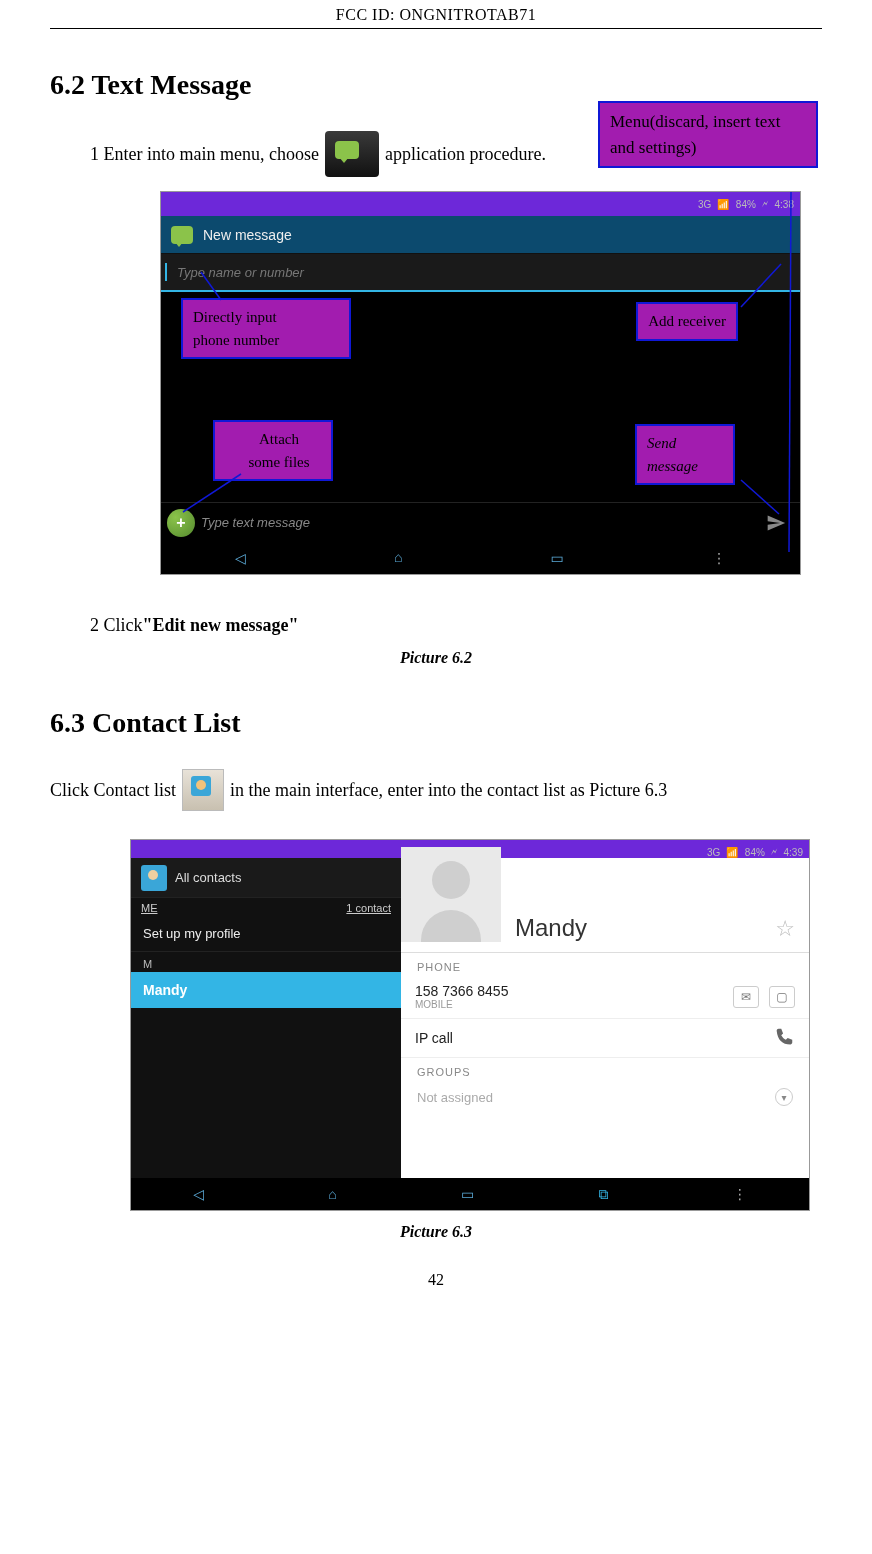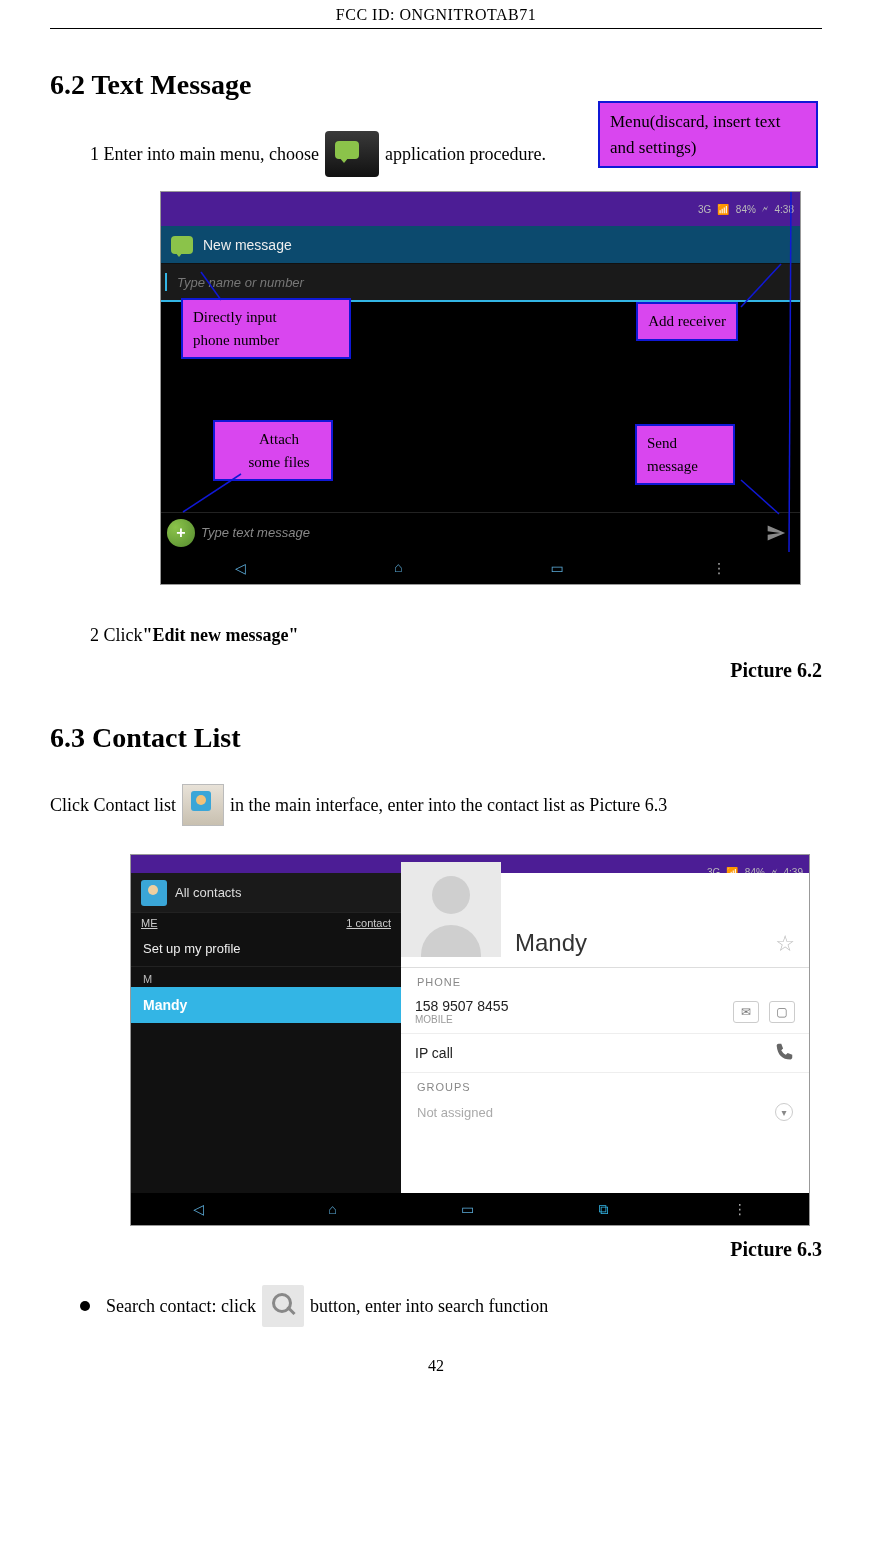--- a/index.html
+++ b/index.html
@@ -20,21 +20,21 @@
       border-bottom: 1.5px solid #000;
       letter-spacing: 0.5px;
     }
     .section-heading {
       font-size: 28px;
       font-weight: bold;
       margin: 40px 0 30px 0;
     }
     .indent1 { margin-left: 40px; font-size: 18px; line-height: 1.8; display: flex; align-items: center; flex-wrap: wrap; }
     .para { font-size: 18px; line-height: 1.9; display: flex; align-items: center; flex-wrap: wrap; margin-top: 30px; }
-    .caption { text-align: right; font-weight: bold; font-size: 20px; margin: 8px 0 24px; }
+    .caption { text-align: center; font-weight: bold; font-size: 16px; margin: 8px 0 24px; font-style: italic; }
     .page-number { text-align: center; font-size: 16px; margin-top: 30px; padding-bottom: 10px; }
 
     
     .msg-icon {
       display: inline-block; width: 54px; height: 46px;
       background: linear-gradient(#3a3a3a,#111);
       border-radius: 4px; position: relative; margin: 0 6px; vertical-align: middle;
     }
     .msg-icon::before {
       content:""; position:absolute; left:10px; top:10px; width:24px; height:18px;
@@ -72,21 +72,21 @@
       content:""; position:absolute; left:24px; top:24px; width:10px; height:3px;
       background:#888; transform:rotate(45deg);
     }
 
     
     .shot {
       margin: 14px 0 0 110px; width: 641px; background:#000; border:1px solid #999;
       position:relative;
     }
     .status-bar {
-      height:34px; background:#4c1d95; color:#bbb; font-size:10px; display:flex; justify-content:flex-end; align-items:center; padding:0 6px; gap:6px; font-family:Arial,sans-serif;
+      height:24px; background:#6d28d9; color:#bbb; font-size:10px; display:flex; justify-content:flex-end; align-items:center; padding:0 6px; gap:6px; font-family:Arial,sans-serif;
     }
     .app-header {
       height:38px; background:#0c4a6e; display:flex; align-items:center; gap:10px; padding:0 10px;
       border-bottom:1px solid #111;
     }
     .app-header .bubble{
       width:22px;height:18px;background:#8bc34a;border-radius:4px;position:relative;
     }
     .app-header .bubble::after{
       content:"";position:absolute;left:4px;top:16px;border-left:4px solid transparent;border-right:4px solid transparent;border-top:5px solid #8bc34a;
@@ -113,21 +113,21 @@
     }
     .compose-row .send svg{width:20px;height:20px;}
     .nav-bar{
       height:32px;background:#000;display:flex;justify-content:space-around;align-items:center;
     }
     .nav-bar .nb{color:#5aa9d6;font-size:14px;}
     .nav-bar .dots{color:#aaa;font-size:14px;}
 
     
     .callout {
-      position:absolute; background:#d946ef; border:2px solid #1018d6;
+      position:absolute; background:#a21caf; border:2px solid #1018d6;
       padding:6px 10px; font-size:15px; line-height:1.5;
     }
     .callout.big { font-size:17px; }
     .svg-overlay { position:absolute; left:0; top:0; width:100%; height:100%; pointer-events:none; }
 
     
     .shot2 {
       margin: 28px 0 0 80px; width:680px; border:1px solid #999; position:relative;
       font-family:Arial,sans-serif;
     }
@@ -224,21 +224,21 @@
         <div>Directly   input</div>
         <div>phone number</div>
       </div>
       <div class="callout" style="right:62px; top:110px;margin-left:13px;">
         <span>Add receiver</span>
       </div>
       <div class="callout" style="left:52px; top:228px; width:120px;text-align:center;padding-left:22px;">
         <div>Attach</div>
         <div>some files</div>
       </div>
-      <div class="callout" style="right:65px; top:232px; width:100px;">
+      <div class="callout" style="right:65px; top:232px; width:100px;font-style:italic;">
         <div>Send</div>
         <div>message</div>
       </div>
 
       <svg class="svg-overlay">
         <line x1="40" y1="80" x2="60" y2="108" stroke="#1018d6" stroke-width="1.5"></line>
         <line x1="620" y1="72" x2="580" y2="115" stroke="#1018d6" stroke-width="1.5"></line>
         <line x1="22" y1="320" x2="80" y2="282" stroke="#1018d6" stroke-width="1.5"></line>
         <line x1="618" y1="322" x2="580" y2="288" stroke="#1018d6" stroke-width="1.5"></line>
 
@@ -290,21 +290,21 @@
           <div class="rp-avatar">
             <div class="head"></div>
               <div class="body"></div>
           </div>
           <div class="rp-name">Mandy</div>
           <div class="rp-star">☆</div>
         </div>
         <div class="rp-section-label">PHONE</div>
         <div class="rp-row">
           <div class="main">
-            <div class="num">158 9507 8455</div>
+            <div class="num">158 7366 8455</div>
             <div class="sub">MOBILE</div>
           </div>
           <div class="act">✉</div>
           <div class="act">▢</div>
         </div>
         <div class="rp-row">
           <div class="main">
             <div class="num">IP call</div>
           </div>
           <div class="dial">
@@ -325,21 +325,15 @@
         <span class="nb">⌂</span>
         <span class="nb">▭</span>
         <span class="nb" style="color:#33b5e5;">⧉</span>
         <span class="dots">⋮</span>
       </div>
     </div>
   </div>
 
   <div class="caption" style="margin-top:12px;">Picture 6.3</div>
 
-  <div class="bullet-row">
-    <span class="bullet-dot"></span>
-    <span>Search contact: click </span>
-    <span class="search-icon"></span>
-    <span> button, enter into search function</span>
-  </div>
 
   <div class="page-number">42</div>
 </div>
 
 </body></html>

